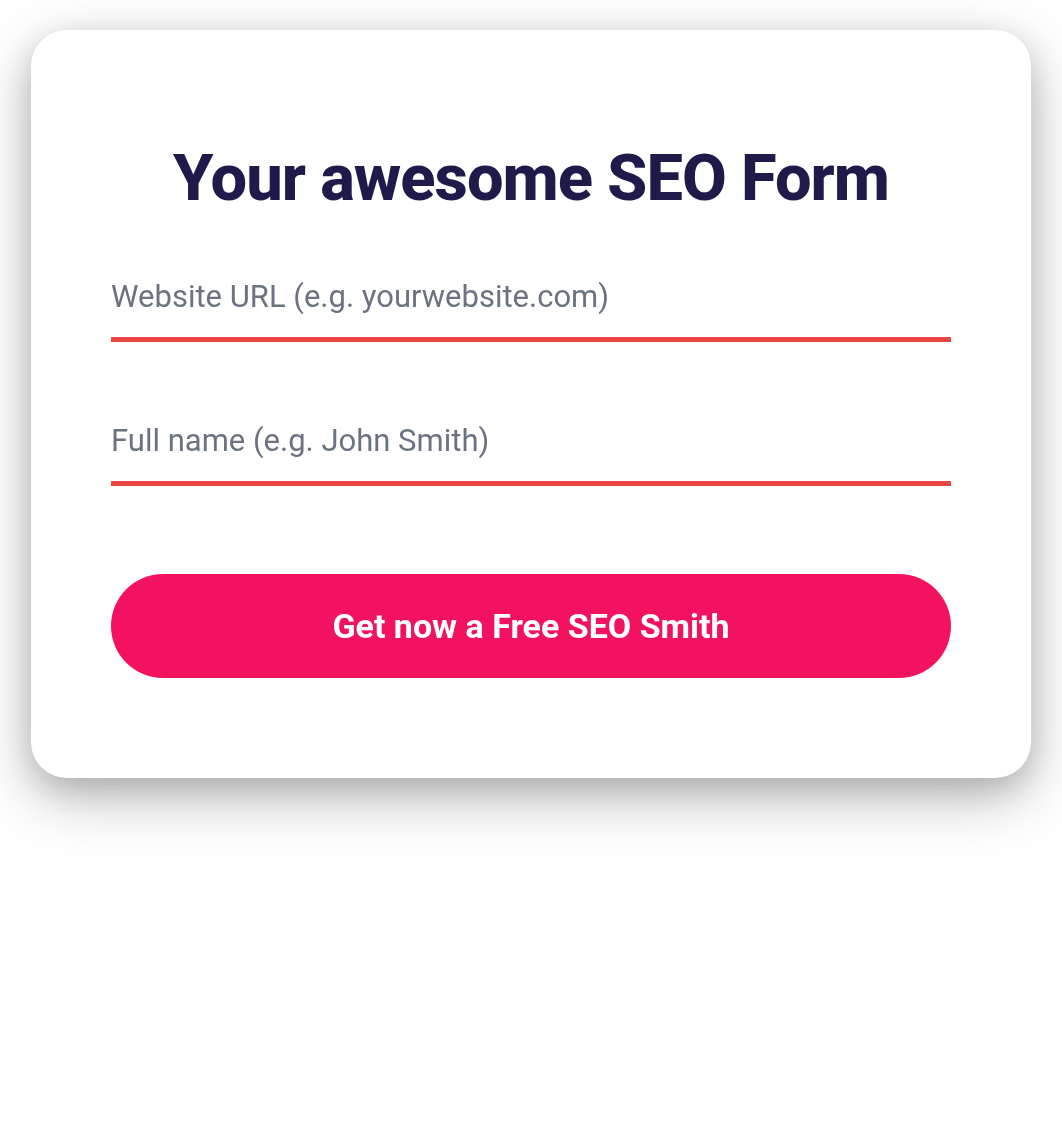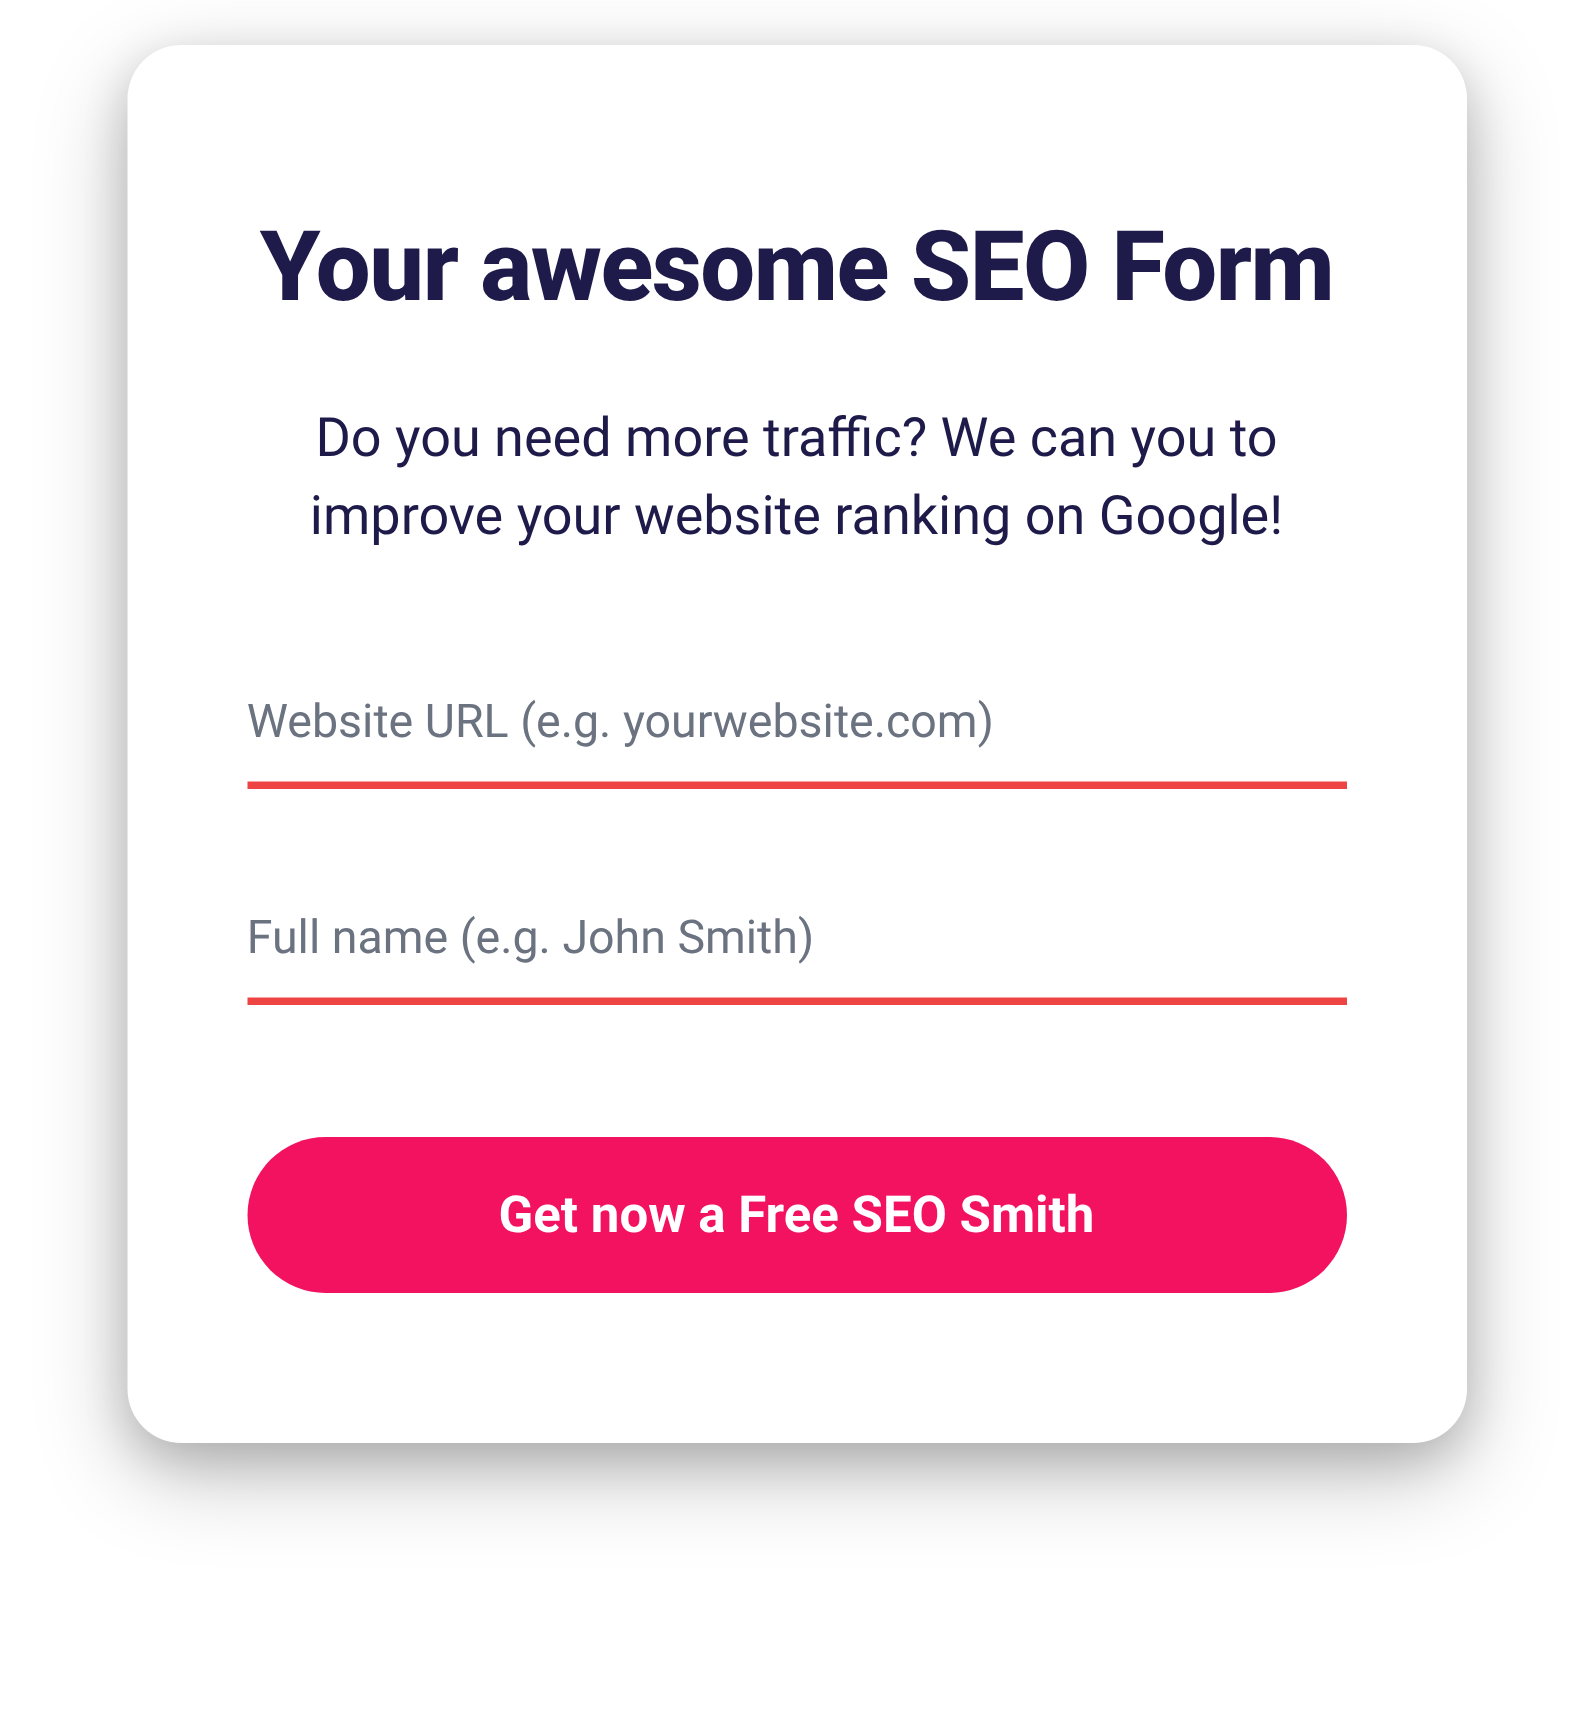--- a/index.html
+++ b/index.html
@@ -16,21 +16,21 @@
       display: flex;
       align-items: flex-start;
       justify-content: center;
       padding: 30px;
     }
     
     .card {
       background: #ffffff;
       border-radius: 36px;
       box-shadow: 0 20px 60px rgba(0, 0, 0, 0.25), 0 10px 30px rgba(0, 0, 0, 0.15);
-      width: 893px;
+      width: 1000px;
       padding: 110px 80px 100px 80px;
     }
     
     .title {
       font-size: 65px;
       font-weight: 800;
       color: #1e1b4b;
       text-align: center;
       margin-bottom: 50px;
       letter-spacing: -1px;
@@ -79,21 +79,20 @@
       cursor: pointer;
       margin-top: 20px;
       font-family: inherit;
     }
   </style>
 </head>
 <body>
 
 <div class="card">
   <h1 class="title">Your awesome SEO Form</h1>
-  <p class="subtitle">Do you need more traffic? We can you to improve your website ranking on Google!</p>
   
   <div class="form-field">
     <input type="text" class="input" placeholder="Website URL (e.g. yourwebsite.com)" style="">
   </div>
   
   
   <div class="form-field">
     <input type="text" class="input" placeholder="Full name (e.g. John Smith)" style="">
   </div>
   

